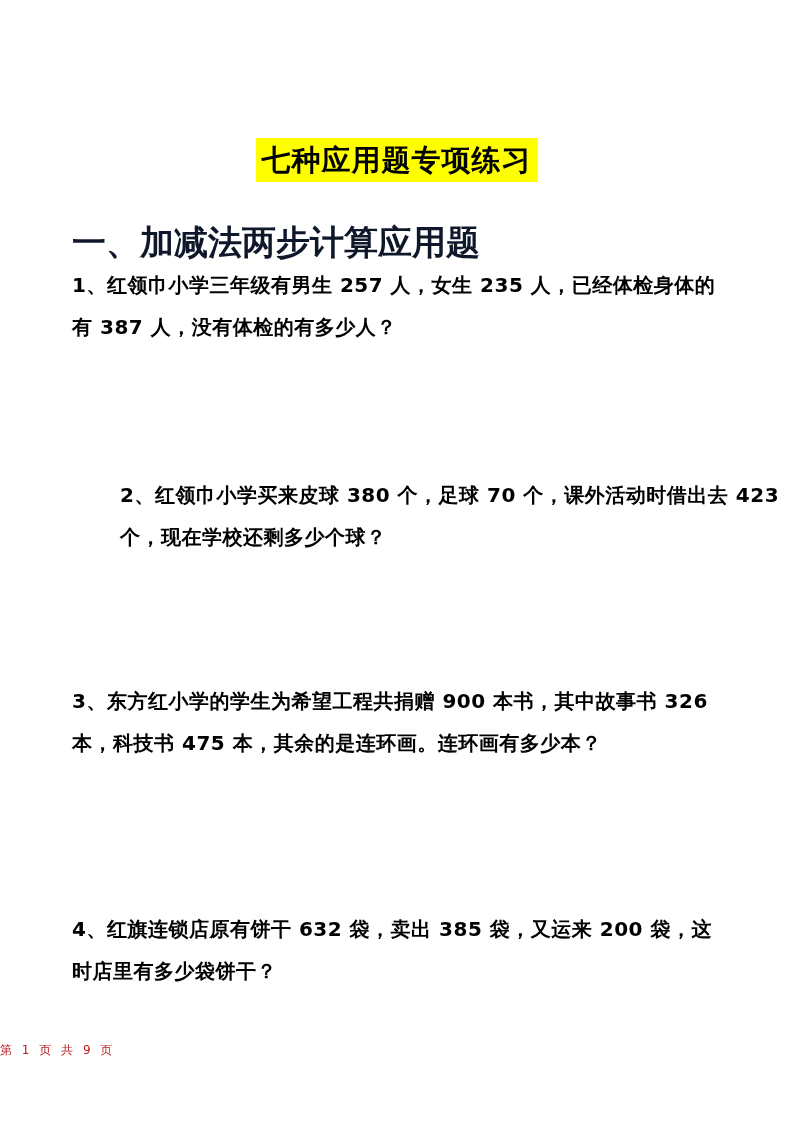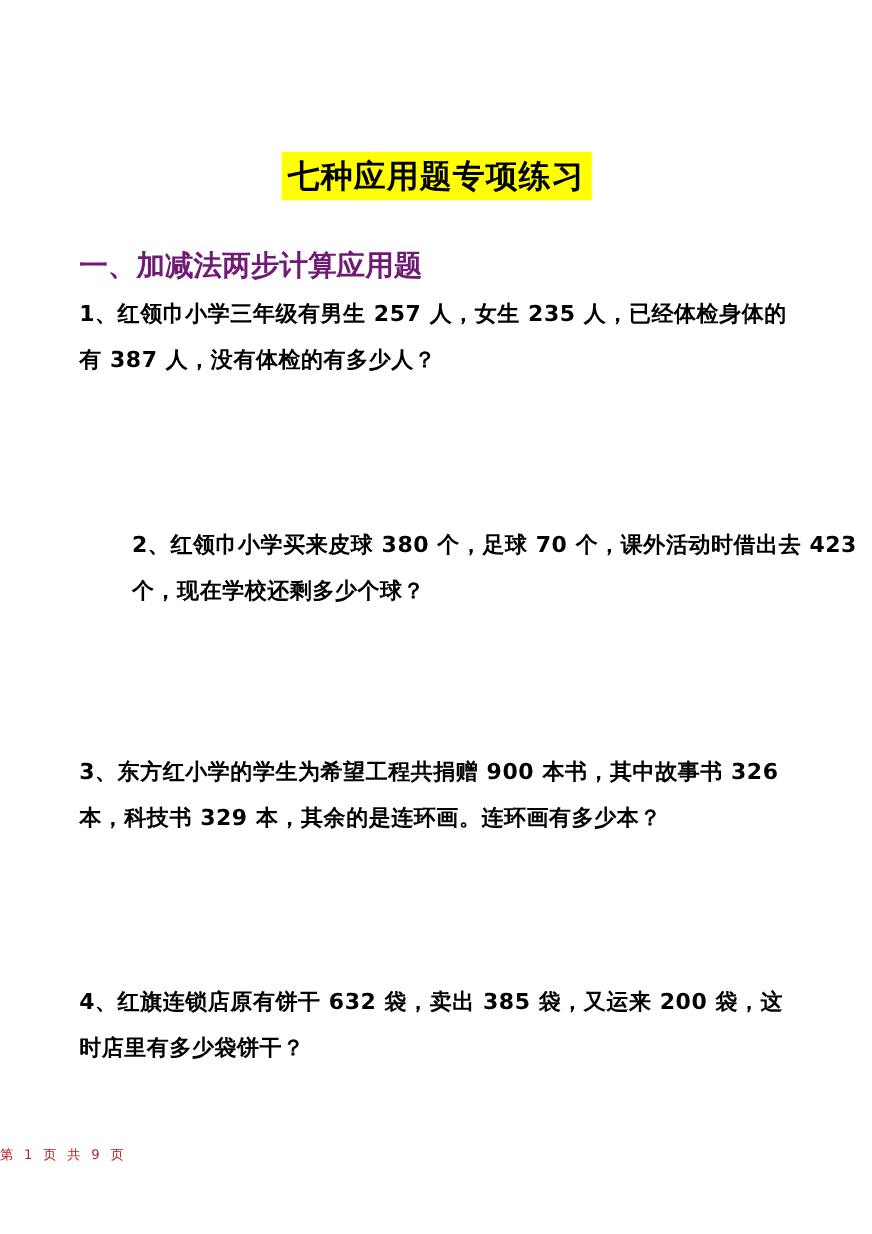--- a/index.html
+++ b/index.html
@@ -1,28 +1,28 @@
 <!DOCTYPE html>
 <html><head>
 <meta charset="utf-8">
 <style>
   html, body { margin:0; padding:0; background:#ffffff; }
   body { width:793px; height:1122px; position:relative; overflow:hidden;
          font-family:"DejaVu Sans", "Liberation Sans", sans-serif; color:#000; }
   .title-wrap { position:absolute; top:138px; left:0; width:793px; text-align:center; }
   .title { display:inline-block; background:#ffff00; font-size:29px; font-weight:bold;
            padding:2px 6px; line-height:40px; letter-spacing:1px; }
-  .section { position:absolute; left:72px; top:222px; font-size:26px; font-weight:bold;
-             color:#701a75; line-height:40px;text-align:right; }
+  .section { position:absolute; left:72px; top:222px; font-size:34px; font-weight:bold;
+             color:#0f172a; line-height:40px;text-align:right; }
   .q { position:absolute; left:72px; width:660px; font-size:20px; font-weight:bold;
        line-height:42px; letter-spacing:0.5px; }
   .q1 { top:264px; }
   .q2 { top:474px;margin-left:48px; }
   .q3 { top:680px; }
-  .q4 { top:889px; }
+  .q4 { top:908px; }
   .footer { position:absolute; top:1042px; left:0; width:793px; text-align:left;
             font-size:12px; color:#b91c1c; letter-spacing:3px; }
 </style>
 </head>
 <body>
 
 <div class="title-wrap">
   <span class="title">七种应用题专项练习</span>
 </div>
 
@@ -30,20 +30,20 @@
 
 <div class="q q1">
   <span>1、</span><span>红领巾小学三年级有男生 257 人，女生 235 人，已经体检身体的有 387 人，没有体检的有多少人？</span>
 </div>
 
 <div class="q q2">
   <span>2、</span><span>红领巾小学买来皮球 380 个，足球 70 个，课外活动时借出去 423 个，现在学校还剩多少个球？</span>
 </div>
 
 <div class="q q3">
-  <span>3、</span><span>东方红小学的学生为希望工程共捐赠 900 本书，其中故事书 326 本，科技书 329 本，其余的是连环画。连环画有多少本？</span>
+  <span>3、</span><span>东方红小学的学生为希望工程共捐赠 900 本书，其中故事书 326 本，科技书 475 本，其余的是连环画。连环画有多少本？</span>
 </div>
 
 <div class="q q4">
   <span>4、</span><span>红旗连锁店原有饼干 632 袋，卖出 385 袋，又运来 200 袋，这时店里有多少袋饼干？</span>
 </div>
 
 <div class="footer">第 1 页 共 9 页</div>
 
 </body></html>

